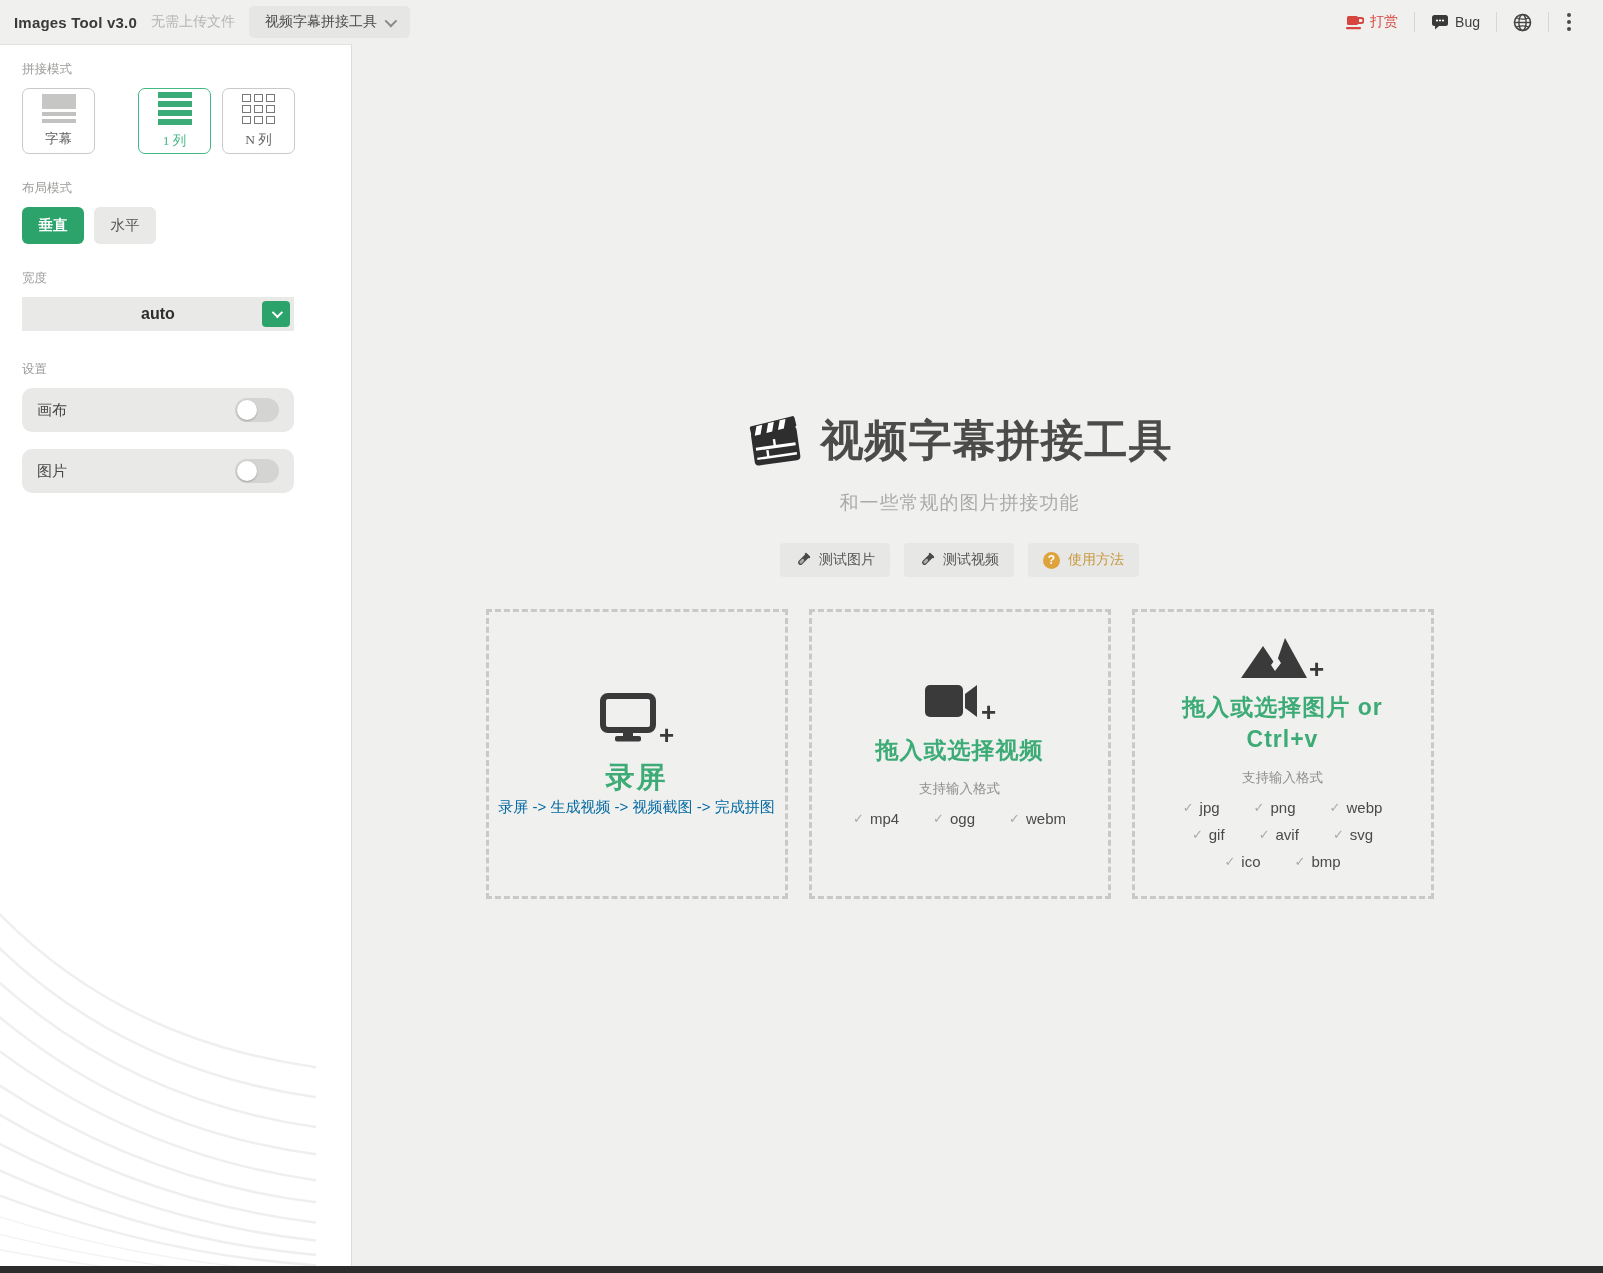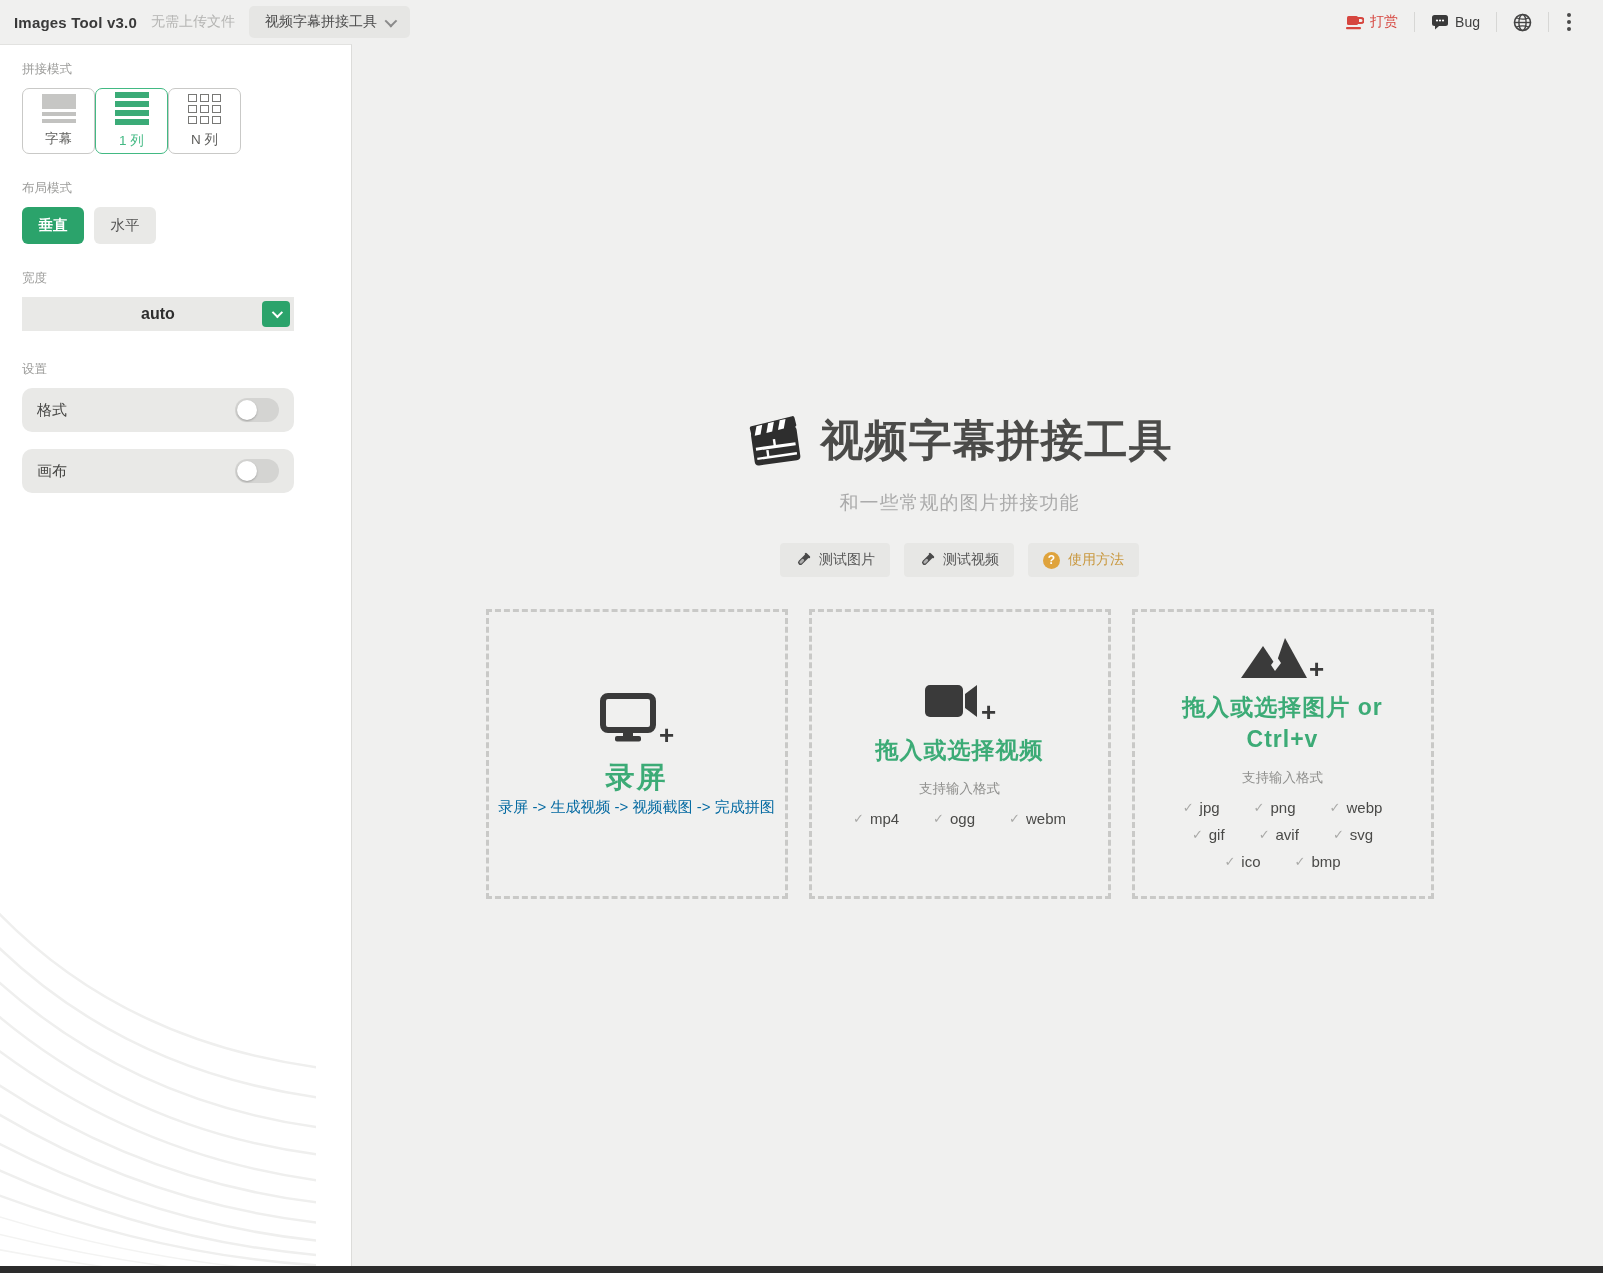--- a/index.html
+++ b/index.html
@@ -21,24 +21,24 @@
   .tb-item.donate { color:#d6463f; }
   .tb-item.bug { color:#3f3f3f; }
   .tb-sep { width:1px; height:20px; background:#d7d7d5; }
   .kebab { display:flex; flex-direction:column; gap:3px; padding:0 18px; cursor:pointer; }
   .kebab i { width:4px; height:4px; border-radius:50%; background:#4a4a4a; }
 
   
   .sidebar { position:absolute; left:0; top:44px; width:352px; height:1222px;
     background:#ffffff; border-top:1px solid #e2e2e0; border-right:1px solid #dcdcda; padding:16px 22px; z-index:2; }
   .sec-label { font-size:12.5px; color:#9c9c9a; margin-bottom:10px; }
-  .mode-row { display:flex; margin-bottom:26px; }
+  .mode-row { display:flex; gap:11px; margin-bottom:26px;font-family:Liberation Serif, serif; }
   .mode-card { width:73px; height:66px; border:1px solid #c9c9c7; border-radius:7px; background:#fff;
     display:flex; flex-direction:column; align-items:center; justify-content:center; gap:7px; cursor:pointer; }
-  .mode-card.selected { border:1.5px solid #42b983; }
+  .mode-card.selected { border:1.5px solid #42b983;margin-left:32px; }
   .mode-label { font-size:13.5px; color:#5f5f5d; }
   .mode-card.selected .mode-label { color:#42b983; }
   .ic-sub { display:flex; flex-direction:column; gap:3px; align-items:center; }
   .ic-sub .big { width:34px; height:15px; background:#c6c6c4; }
   .ic-sub .bar { width:34px; height:4px; background:#c2c2c0; }
   .ic-cols1 { display:flex; flex-direction:column; gap:3px; }
   .ic-cols1 .bar { width:34px; height:6px; background:#3bab77; }
   .ic-colsn { display:grid; grid-template-columns:repeat(3,9px); gap:3px; }
   .ic-colsn i { width:9px; height:8px; border:1.5px solid #787876; background:#fff; }
 
@@ -197,27 +197,27 @@
   <div class="sec-label">宽度</div>
   <div class="width-bar">
     <span class="width-value">auto</span>
     <span class="width-dd">
       <span class="chev"></span>
     </span>
   </div>
 
   <div class="sec-label">设置</div>
   <div class="setting-row">
-    <span class="setting-label">格式</span>
+    <span class="setting-label">画布</span>
     <span class="toggle">
         <span class="knob"></span>
       </span>
   </div>
   <div class="setting-row">
-    <span class="setting-label">画布</span>
+    <span class="setting-label">图片</span>
     <span class="toggle">
         <span class="knob"></span>
       </span>
   </div>
 
   <svg class="waves" viewBox="0 0 316 372" fill="none">
     <g stroke="#efefee" stroke-width="2.5">
       <path d="M-10 10 Q120 150 330 175"></path>
       <path d="M-10 45 Q125 180 330 205"></path>
       <path d="M-10 80 Q130 210 330 235"></path>

